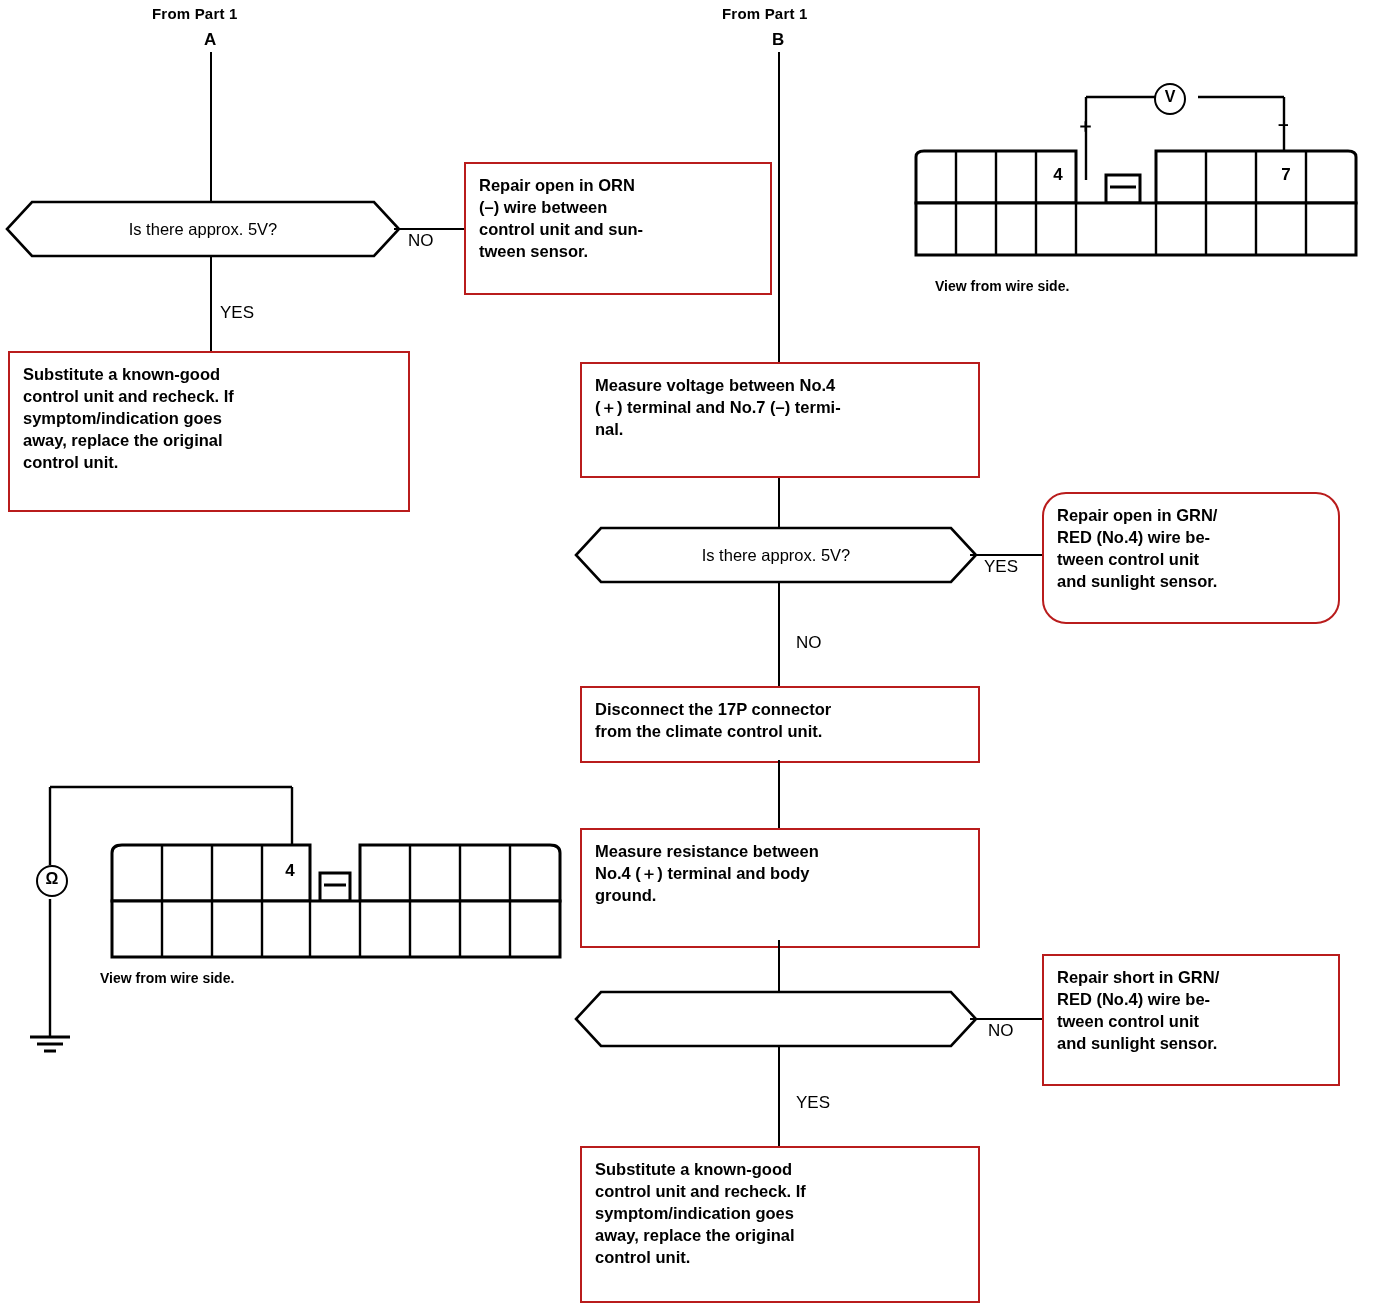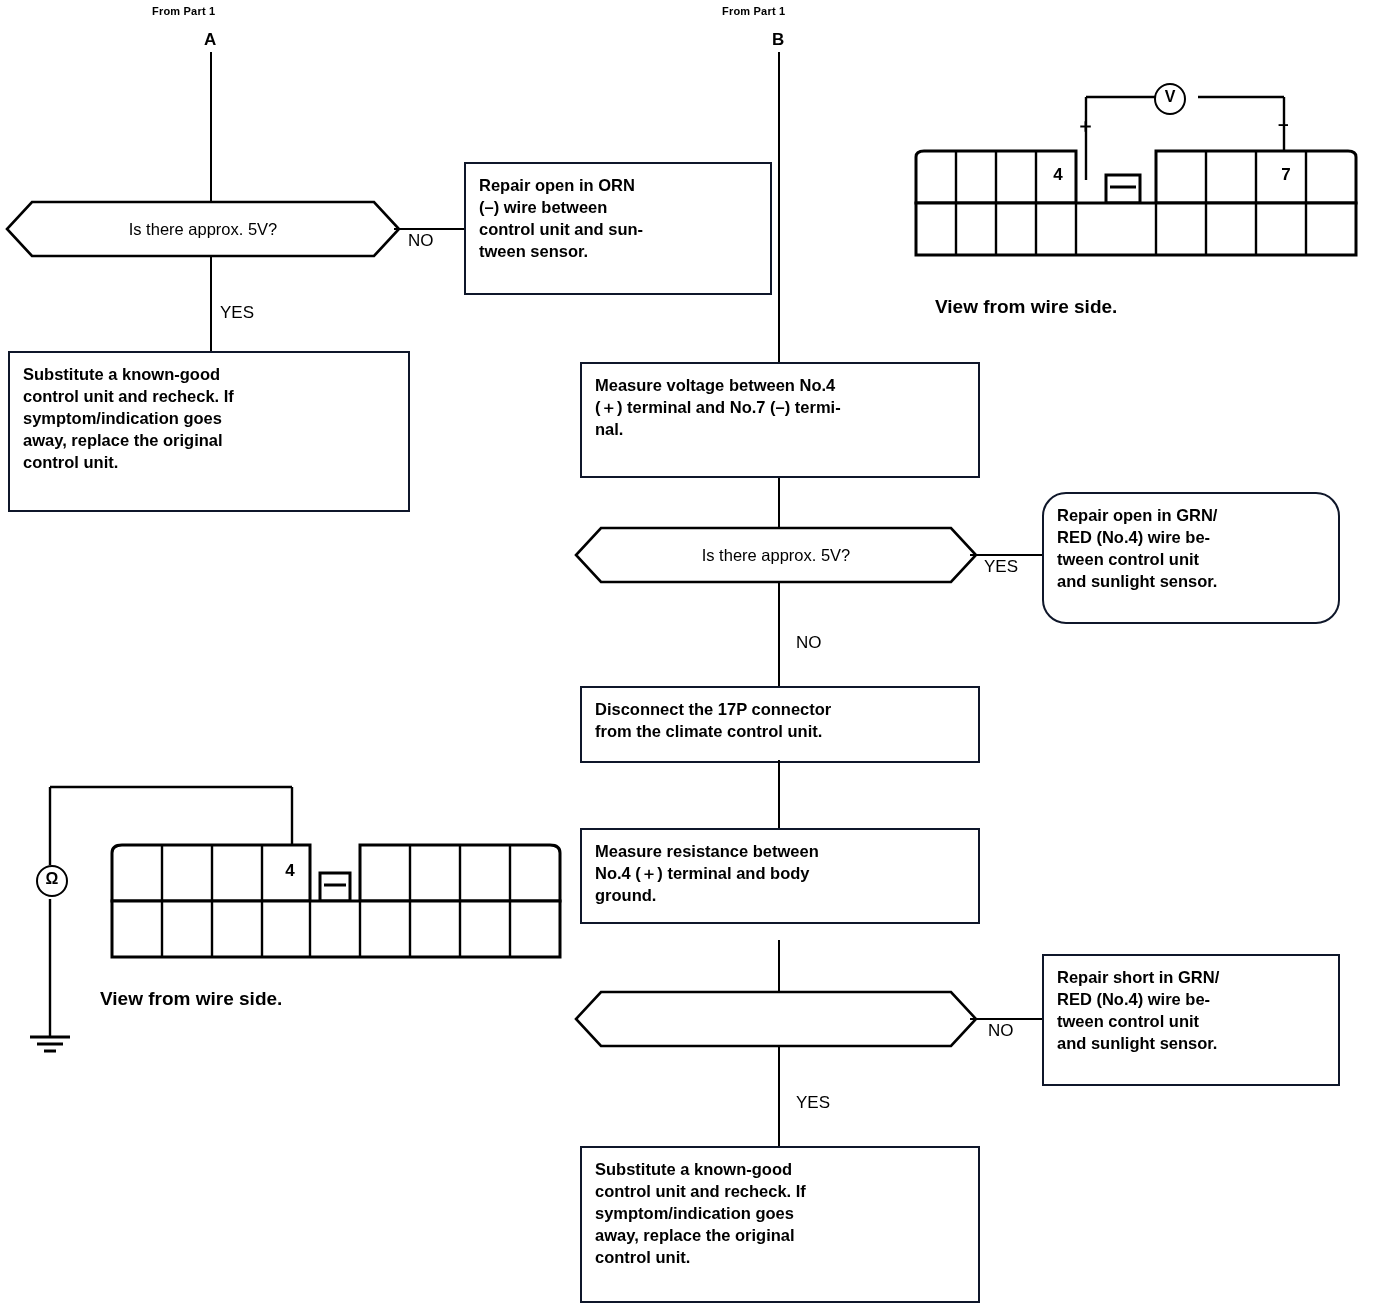--- a/index.html
+++ b/index.html
@@ -1,29 +1,29 @@
 <!DOCTYPE html>
 <html><head>
 <meta charset="utf-8">
 <style>
   html,body{margin:0;padding:0;background:#ffffff;}
   body{width:1376px;height:1310px;position:relative;overflow:hidden;
        font-family:"Liberation Sans","DejaVu Sans",sans-serif;color:#000;}
   #stage{position:absolute;left:0;top:0;width:1376px;height:1310px;}
 
-  .lbl{position:absolute;font-weight:bold;font-size:11px;letter-spacing:.2px;white-space:nowrap;}
+  .lbl{position:absolute;font-weight:bold;font-size:15px;letter-spacing:.2px;white-space:nowrap;}
   .lbl-node{position:absolute;font-weight:bold;font-size:17px;white-space:nowrap;}
   .branch{position:absolute;font-size:17px;font-weight:normal;white-space:nowrap;margin-top:33px;}
-  .capt{position:absolute;font-weight:bold;font-size:19px;white-space:nowrap;margin-top:18px;}
+  .capt{position:absolute;font-weight:bold;font-size:14px;white-space:nowrap;}
 
   .line{position:absolute;background:#000;}
   .vline{width:2px;}
   .hline{height:2px;}
 
-  .box{position:absolute;border:2px solid #0f172a;background:#fff;box-sizing:border-box;}
+  .box{position:absolute;border:2px solid #b91c1c;background:#fff;box-sizing:border-box;}
   .box .txt{position:absolute;left:13px;right:10px;top:10px;font-size:16.5px;line-height:22px;}
   .box.bold .txt{font-weight:bold;text-align:justify;}
   .box.plain .txt{font-weight:bold;text-align:justify;}
   .box .txt > span{display:block;}
   .box .txt > span:last-child{text-align-last:left;}
 
   .dia{position:absolute;}
   .dia svg{display:block;}
   .dia .dtxt{position:absolute;left:0;right:0;top:50%;transform:translateY(-50%);
              text-align:center;font-size:16.5px;}
@@ -107,21 +107,21 @@
   </div>
 
   <div class="box plain" style="left:580px;top:686px;width:400px;height:77px;">
     <div class="txt">
       <span>Disconnect the 17P connector</span>
       <span>from the climate control unit.</span>
     </div>
   </div>
   <div class="line vline" style="left:778px;top:760px;height:68px;"></div>
 
-  <div class="box plain" style="left:580px;top:828px;width:400px;height:96px;">
+  <div class="box plain" style="left:580px;top:828px;width:400px;height:120px;">
     <div class="txt">
       <span>Measure resistance between</span>
       <span>No.4 (＋) terminal and body</span>
       <span>ground.</span>
     </div>
   </div>
   <div class="line vline" style="left:778px;top:940px;height:52px;"></div>
 
   <div class="dia" style="left:574px;top:990px;width:404px;height:58px;">
     <svg width="404" height="58" viewBox="0 0 404 58">

